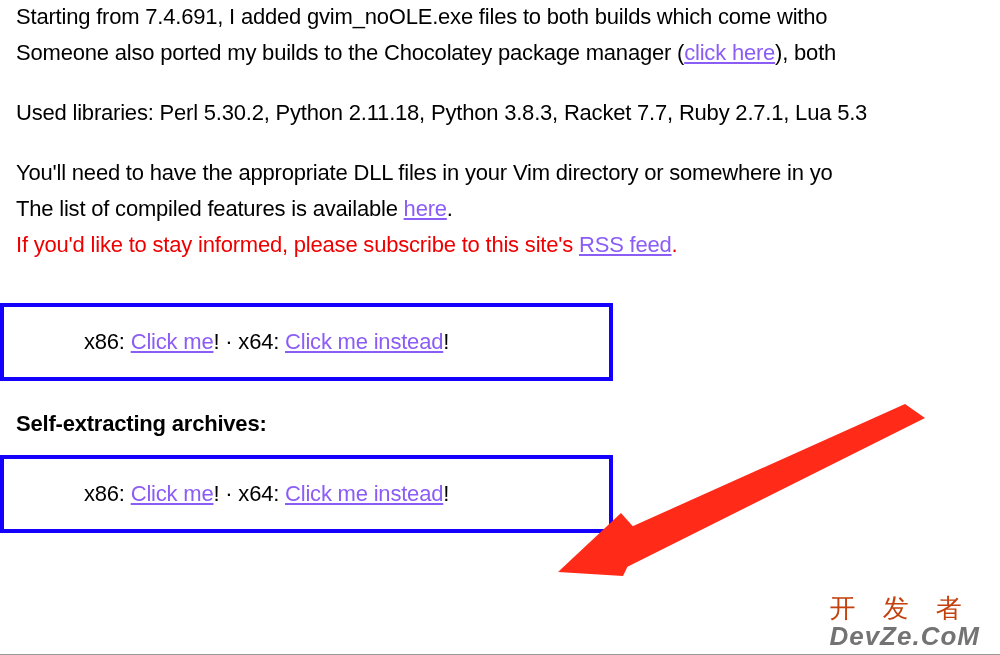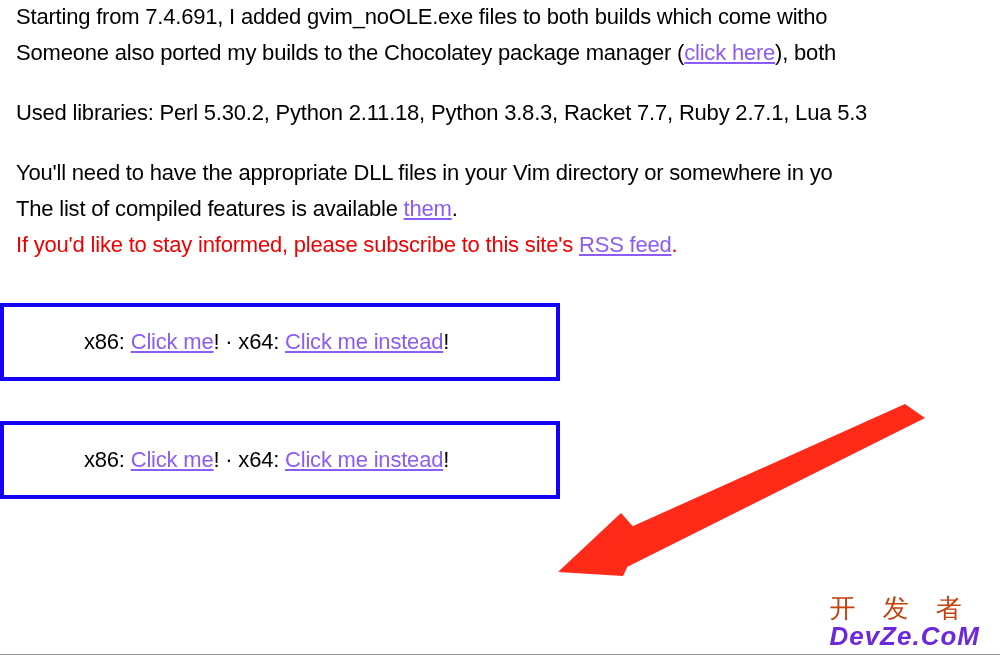--- a/index.html
+++ b/index.html
@@ -19,42 +19,42 @@
     a {
       color: #8b5cf6;
       text-decoration: underline;
     }
     .red { color: #ee0000; }
     .bold { font-weight: bold; }
     p { margin-bottom: 2px; padding-left: 16px; }
     .gap { height: 24px; }
     .download-box {
       border: 4px solid #1500ff;
-      width: 560px;
+      width: 613px;
       padding: 18px 16px 18px 80px;
       font-size: 22px;
       margin-top: 14px;
       margin-bottom: 14px;
     }
     .watermark {
       position: absolute;
       bottom: 5px;
       right: 20px;
       text-align: left;
       line-height: 1.05;
       font-family: "SimHei", Arial, sans-serif;
     }
     .watermark .row1 {
       color: #c2410c;
       letter-spacing: 10px;
       font-size: 26px;
       font-weight: 400;
     }
     .watermark .row2 {
-      color: #6d28d9;
+      color: #737373;
       font-size: 26px;
       font-style: italic;
       font-weight: 600;
       letter-spacing: 1px;
     }
     .hr {
       position: absolute;
       bottom: 0px;
       left: 0;
       right: 0;
@@ -84,35 +84,38 @@
   <p>
     <span>Used libraries: Perl 5.30.2, Python 2.11.18, Python 3.8.3, Racket 7.7, Ruby 2.7.1, Lua 5.3</span>
   </p>
 
   <div class="gap"></div>
 
   <p>
     <span>You'll need to have the appropriate DLL files in your Vim directory or somewhere in yo</span>
   </p>
   <p>
-    <span>The list of compiled features is available </span><a href="#">them</a><span>.</span>
+    <span>The list of compiled features is available </span><a href="#">here</a><span>.</span>
   </p>
   <p class="red">
     <span>If you'd like to stay informed, please subscribe to this site's </span><a href="#">RSS feed</a><span>.</span>
   </p>
 
   <div class="gap"></div>
 
 
   <div class="download-box">
     <span>x86: </span><a href="#">Click me</a><span>! · </span><span>x64: </span><a href="#">Click me instead</a><span>!</span>
   </div>
 
   <div style="height:12px"></div>
 
+  <p class="bold">
+    <span>Self-extracting archives:</span>
+  </p>
 
   <div class="download-box">
     <span>x86: </span><a href="#">Click me</a><span>! · </span><span>x64: </span><a href="#">Click me instead</a><span>!</span>
   </div>
 
 </div>
 
 <svg class="arrow-svg" width="380" height="180">
   <defs></defs>
   <polygon points="350,4 370,18 70,168 33,172 47,140" fill="#ff2a18"></polygon>

